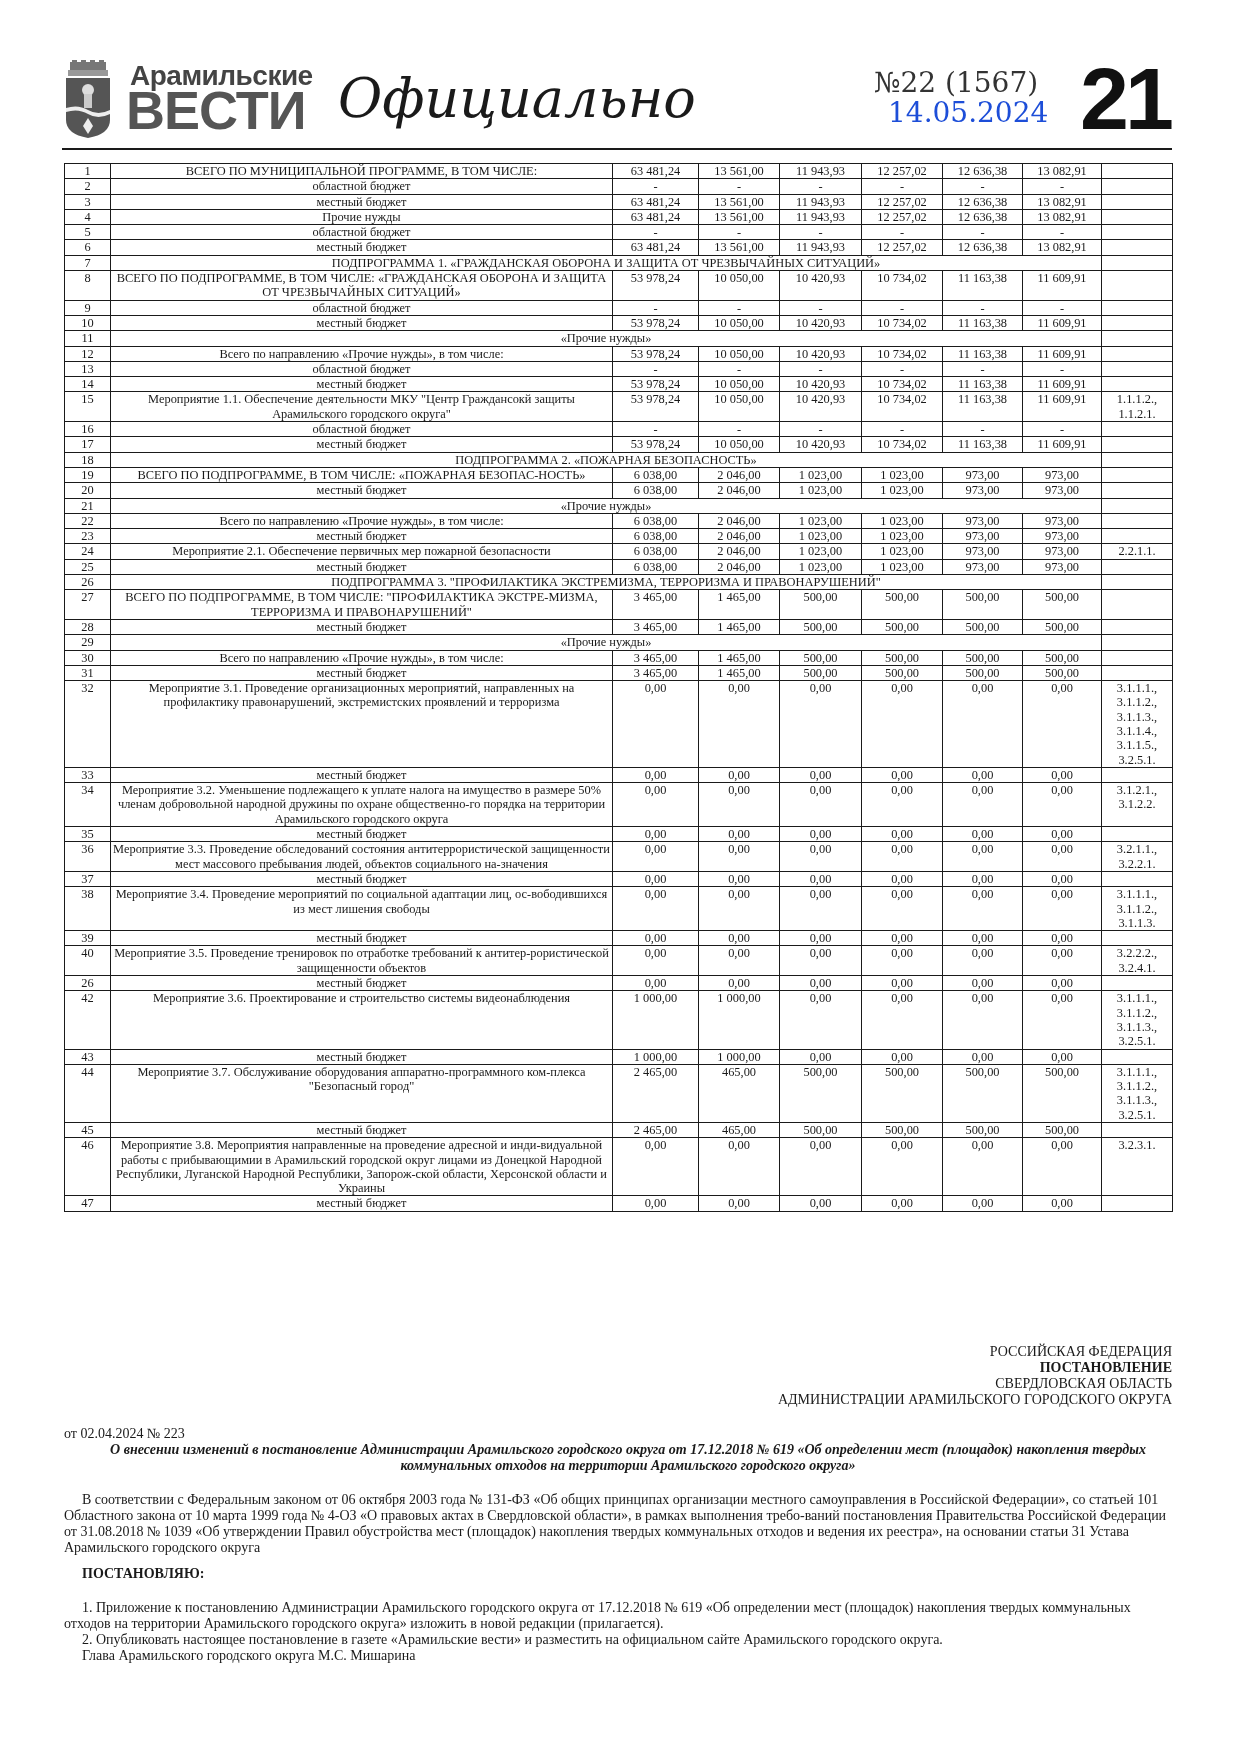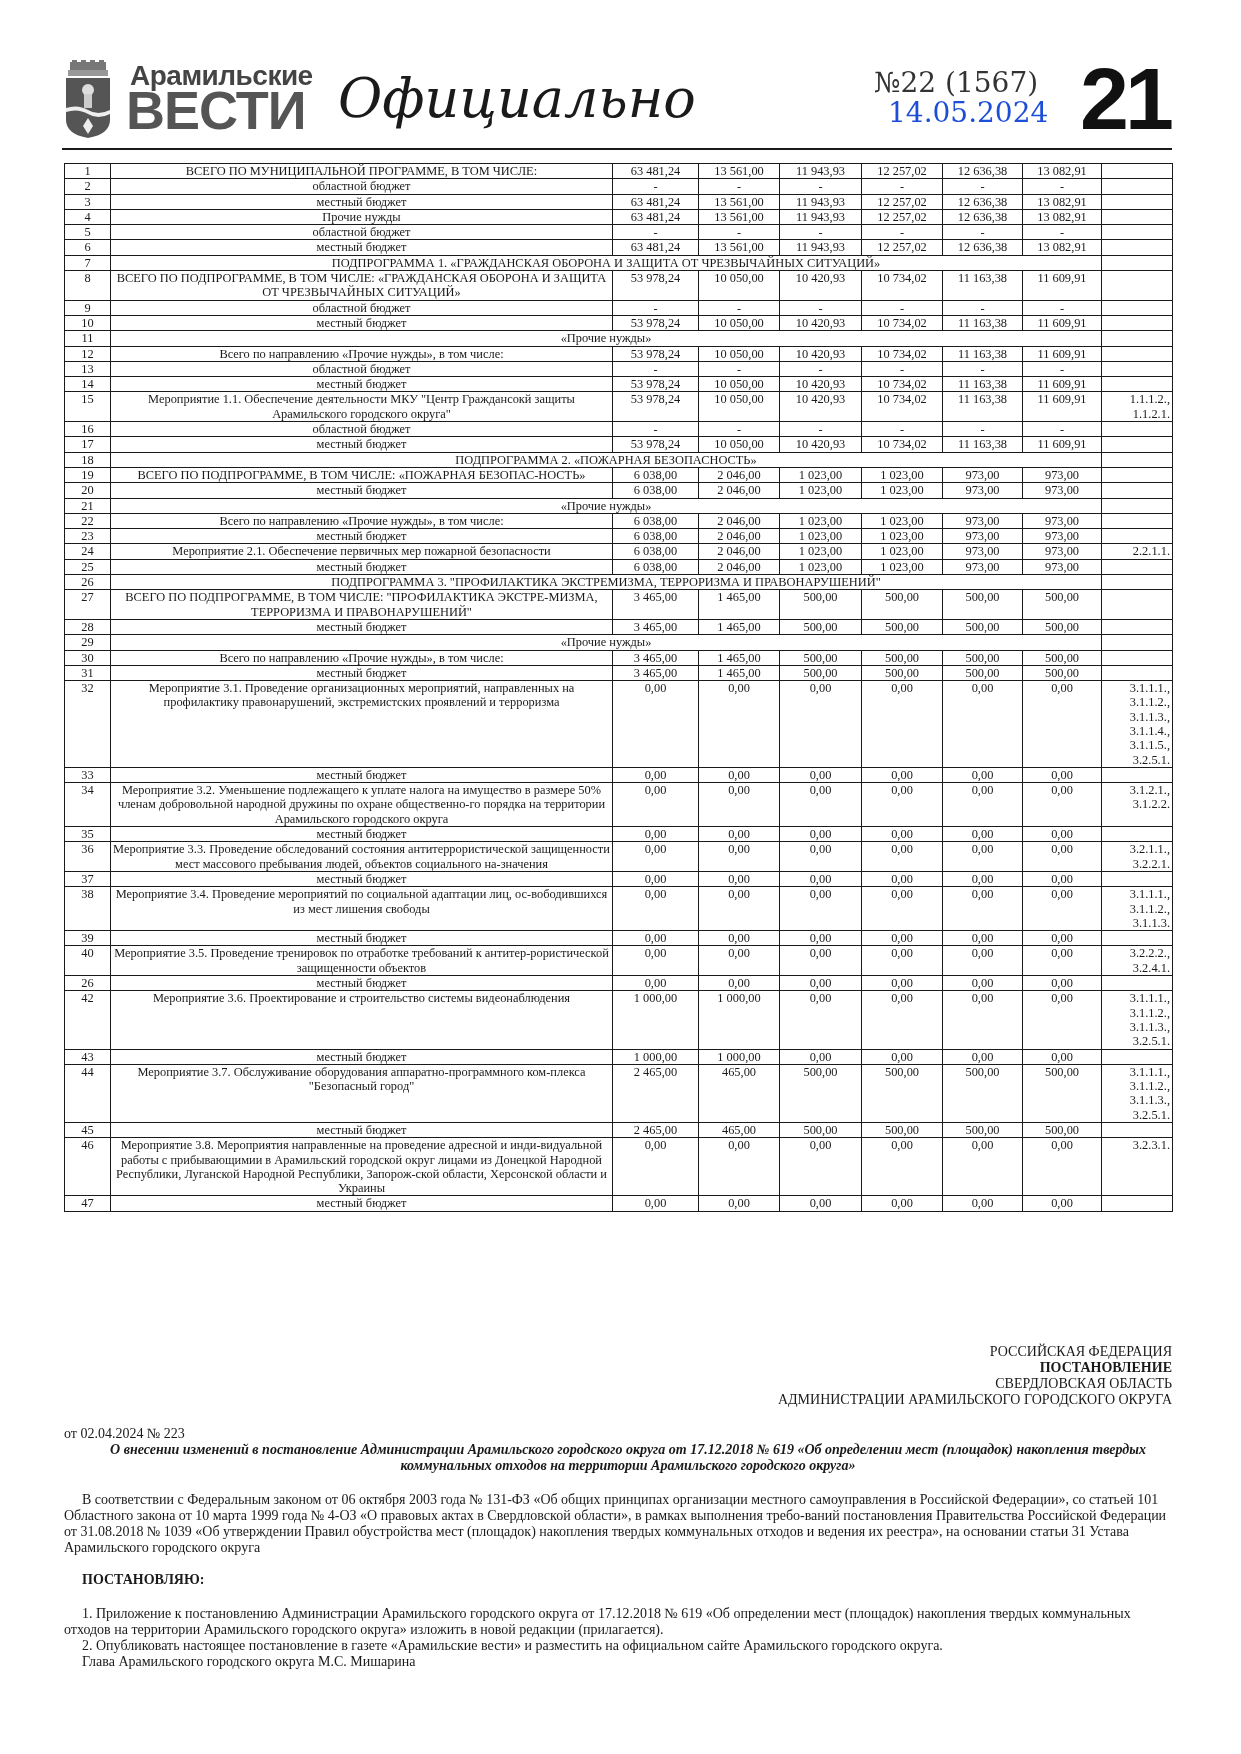--- a/index.html
+++ b/index.html
@@ -10,31 +10,31 @@
   .brand-main { position:absolute; left:64px; top:22px; font-family:"Liberation Sans", sans-serif; font-size:54px; font-weight:bold; color:#555; letter-spacing:-1px; line-height:60px; }
   .section-title { position:absolute; left:276px; top:6px; font-family:"DejaVu Serif", serif; font-style:italic; font-size:54px; color:#1a1a1a; line-height:70px; }
   .issue { position:absolute; left:812px; top:10px; font-family:"DejaVu Serif", serif; font-size:28px; color:#333; line-height:30px; }
   .issue-date { position:absolute; left:826px; top:40px; font-family:"DejaVu Serif", serif; font-size:28px; color:#1d4ed8; line-height:30px; }
   .page-num { position:absolute; left:1018px; top:-4px; font-family:"Liberation Sans", sans-serif; font-weight:bold; font-size:88px; color:#111; line-height:90px; letter-spacing:-4px; }
   .rule { position:absolute; left:62px; top:148px; width:1110px; height:2px; background:#1a1a1a; }
 
   table.budget { position:absolute; left:64px; top:163px; width:1108px; border-collapse:collapse; table-layout:fixed; font-size:12.4px; line-height:14.3px; }
   table.budget td { border:1.3px solid #1a1a1a; padding:0 2px; vertical-align:top; text-align:center; white-space:nowrap; overflow:hidden; }
   table.budget td.name { white-space:normal; }
-  table.budget td.code { white-space:normal;text-align:right; }
+  table.budget td.code { white-space:normal; }
   table.budget td.span { border-right:1.3px solid #1a1a1a; }
 
   .decree { position:absolute; left:64px; top:1344px; width:1108px; font-size:14px; line-height:16px; }
   .decree .center { text-align:right; }
   .decree .bold { font-weight:bold; }
   .decree .num { margin-top:18px; }
   .decree .subj { font-weight:bold; font-style:italic; text-align:center; padding:0 0 0 20px; }
   .decree p { margin:0; }
   .decree .body { margin-top:18px; text-indent:18px; }
-  .decree .resolve { margin-top:16px; font-weight:bold; padding-left:18px; }
+  .decree .resolve { margin-top:10px; font-weight:bold; padding-left:18px; }
   .decree .item { text-indent:18px; }
   .decree .first-item { margin-top:18px; }
   .decree .sign { padding-left:18px; }
 </style>
 </head>
 <body>
 
 <div class="masthead">
   <svg class="crest" viewBox="0 0 48 78">
     <rect x="6" y="2" width="36" height="8" fill="#777"></rect>

